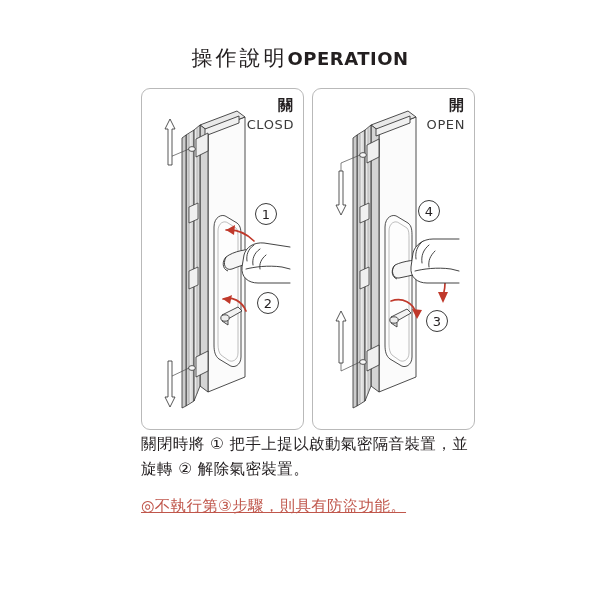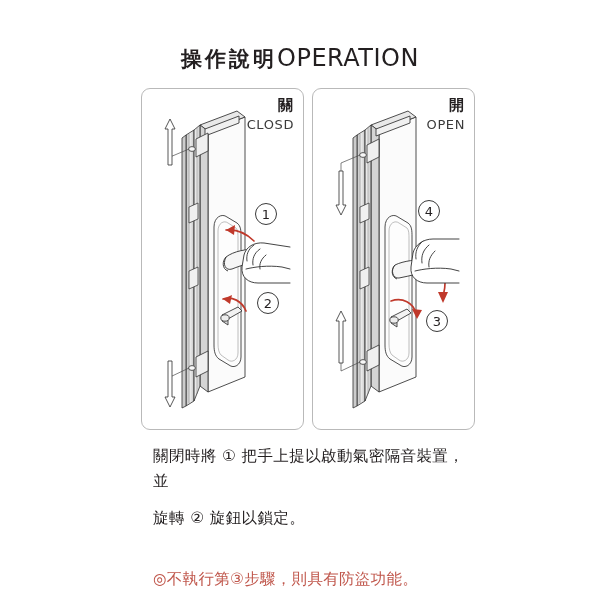--- a/index.html
+++ b/index.html
@@ -8,22 +8,22 @@
     font-family:"DejaVu Sans","Liberation Sans",sans-serif;
     color:#231f20;overflow:hidden;position:relative;
   }
   #sheet{position:absolute;inset:0;}
 
   
   .title{
     position:absolute;left:0;top:44px;width:600px;text-align:center;
     font-size:21px;letter-spacing:1px;color:#231f20;white-space:nowrap;
   }
-  .title .cjk{font-weight:700;letter-spacing:3px;}
-  .title .lat{font-size:24px;letter-spacing:0.5px;font-weight:400;}
+  .title .cjk{font-weight:400;letter-spacing:3px;}
+  .title .lat{font-size:18px;letter-spacing:0.5px;font-weight:700;}
 
   
   .panel{
     position:absolute;top:88px;height:340px;
     border:1px solid #b9b9b9;border-radius:9px;background:#fff;
     overflow:hidden;
   }
   #panel-closed{left:141px;width:161px;}
   #panel-open{left:312px;width:161px;}
 
@@ -36,23 +36,23 @@
     letter-spacing:0.6px;color:#3a3a3a;
   }
 
   .art{position:absolute;left:0;top:0;width:161px;height:340px;}
 
   
   .body-text{
     position:absolute;left:141px;top:432px;width:340px;
     font-size:15.5px;line-height:25px;color:#231f20;letter-spacing:0.4px;
   }
-  .body-text p{margin:12px;}
+  .body-text p{margin:0;}
   .para-gap{height:6px;}
-  .warn{color:#c0574c;letter-spacing:0.3px;}
+  .warn{color:#c0574c;letter-spacing:0.3px;text-decoration:underline;}
 </style>
 </head>
 <body>
 
 <div id="sheet">
 
   <div class="title">
     <span class="cjk">操作說明</span><span class="lat">OPERATION</span>
   </div>
 
@@ -315,19 +315,19 @@
       </g>
       <g>
         <circle cx="124" cy="232" r="10.5" fill="#ffffff" stroke="#3a3a3a" stroke-width="1"></circle>
         <text x="124" y="237" text-anchor="middle" font-size="13" font-family="DejaVu Sans, Liberation Sans, sans-serif" fill="#231f20">3</text>
       </g>
     </svg>
   </div>
 
   <div class="body-text">
     <p>關閉時將 ① 把手上提以啟動氣密隔音裝置，並</p>
-    <p>旋轉 ② 旋鈕以鎖定。</p>
+    <p>旋轉 ② 解除氣密裝置。</p>
     <div class="para-gap"></div>
     <div class="para-gap"></div>
     <p class="warn">◎不執行第③步驟，則具有防盜功能。</p>
   </div>
 
 </div>
 
 </body></html>

